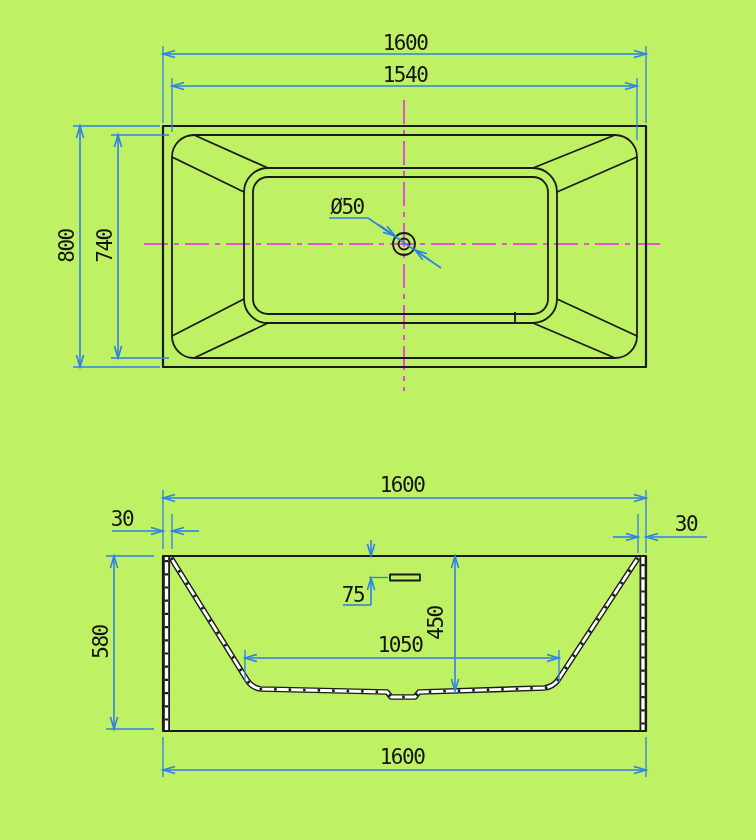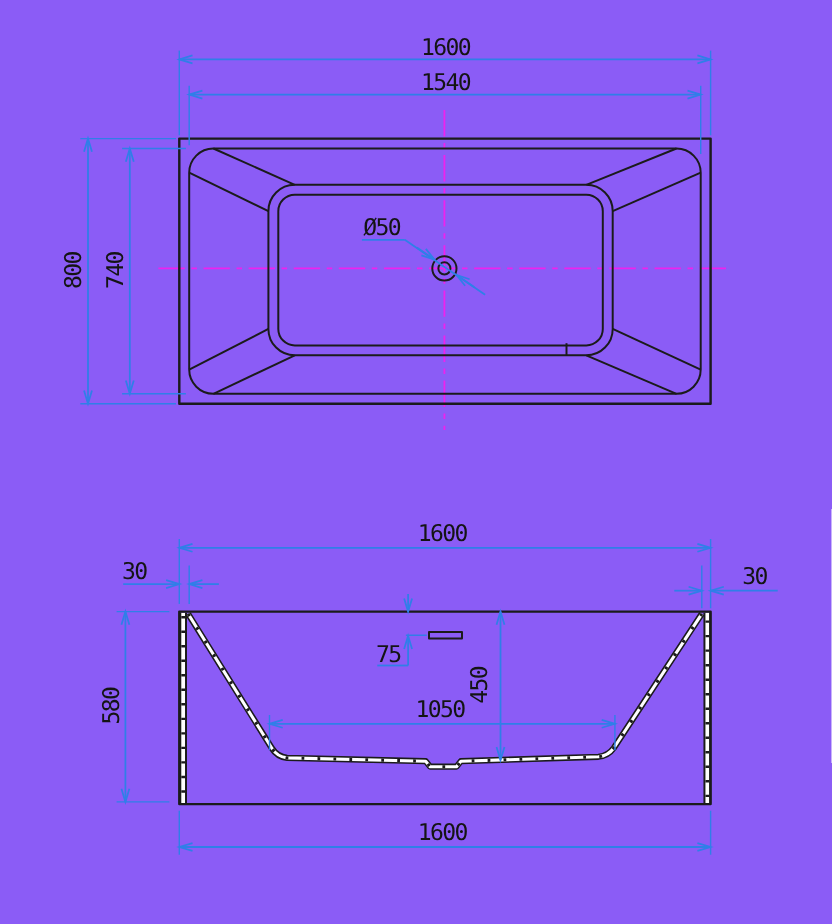--- a/index.html
+++ b/index.html
@@ -1,16 +1,16 @@
 <!DOCTYPE html>
 <html><head>
 <meta charset="utf-8">
 <style>
   html,body{margin:0;padding:0;background:#ffffff;}
-  .canvas{position:relative;width:756px;height:840px;background:#8b5cf6;overflow:hidden;
+  .canvas{position:relative;width:756px;height:840px;background:#bef264;overflow:hidden;
           font-family:"DejaVu Sans Mono","Liberation Mono",monospace;}
   svg{display:block;}
   .outline{stroke:#1b1b1b;stroke-width:2.2;fill:none;stroke-linejoin:round;}
   .thin{stroke:#1b1b1b;stroke-width:1.8;fill:none;stroke-linejoin:round;}
   .dblA{stroke:#1b1b1b;fill:none;stroke-linejoin:round;}
   .dblB{stroke:#ffffff;fill:none;stroke-linejoin:round;}
   .hatch{stroke:#1b1b1b;fill:none;stroke-linejoin:round;}
   .dim{stroke:#2f7fe8;stroke-width:1.6;fill:none;}
   .ext{stroke:#2f7fe8;stroke-width:1.3;fill:none;}
   .cl{stroke:#ee22ee;stroke-width:1.6;fill:none;stroke-dasharray:24 6 5 6;}

